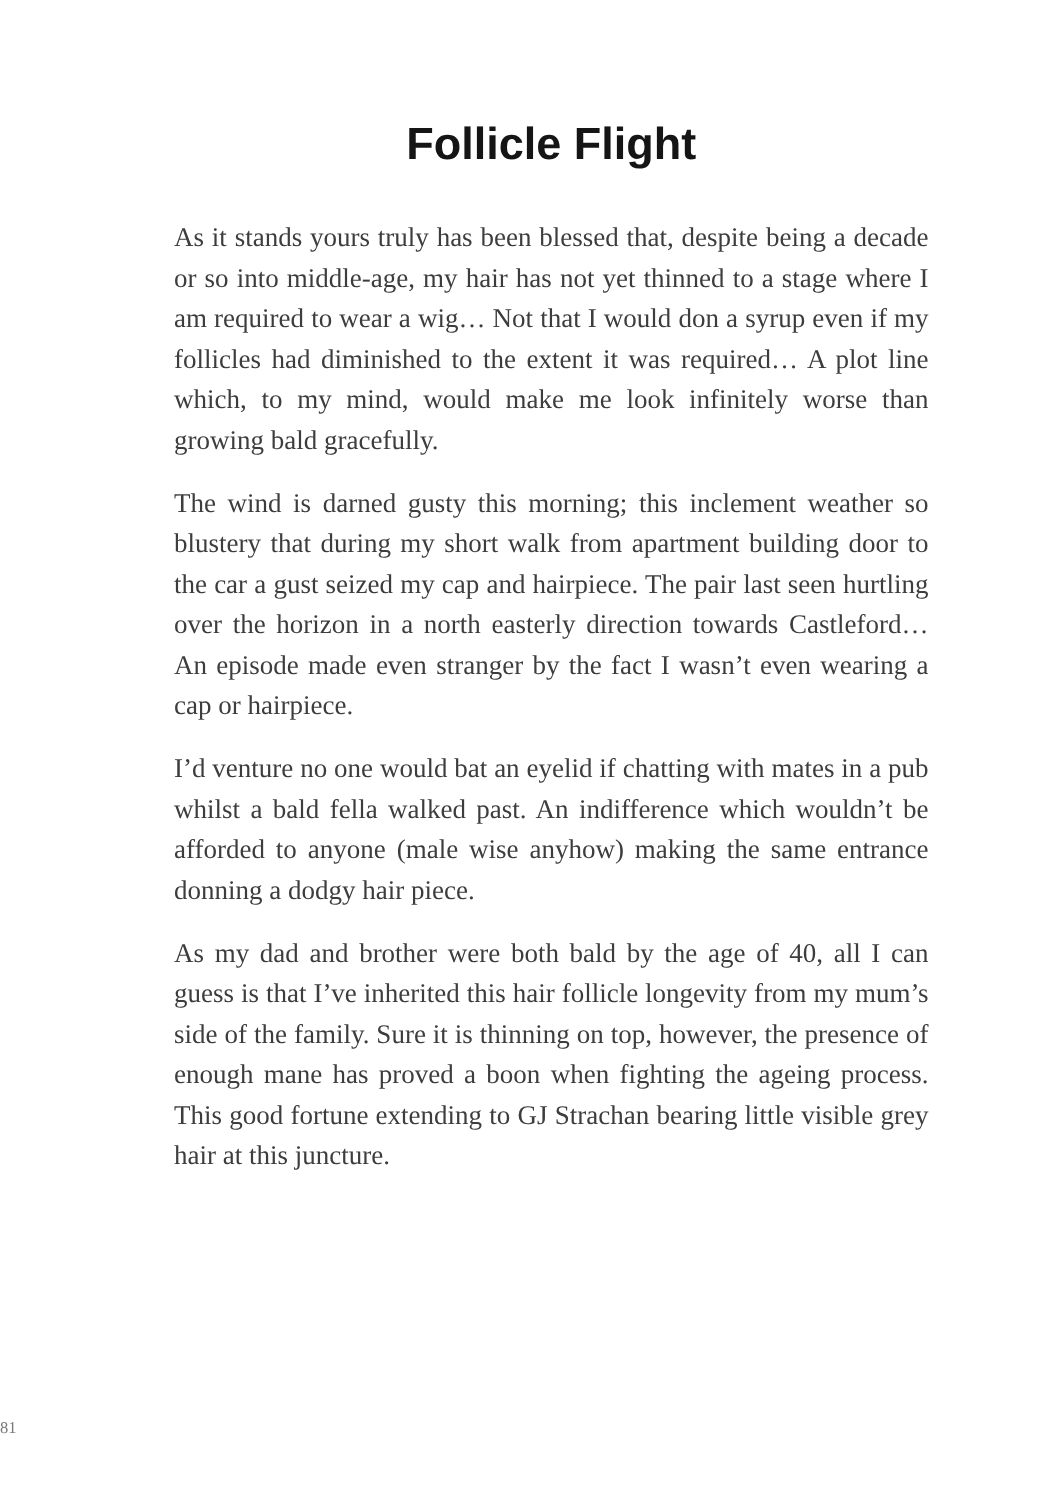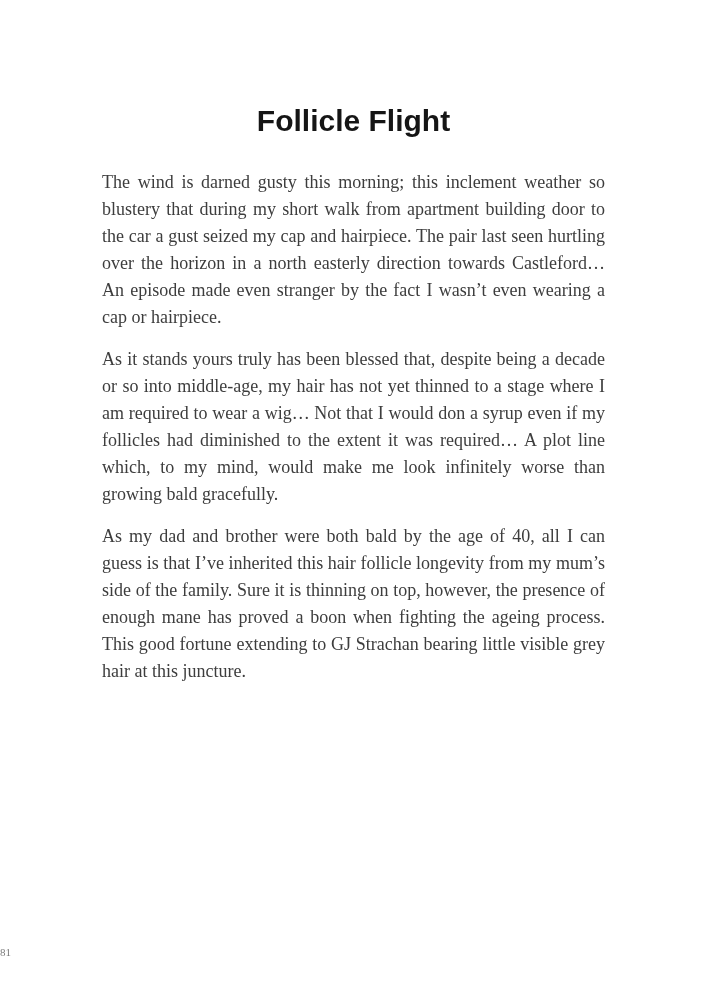--- a/index.html
+++ b/index.html
@@ -11,23 +11,22 @@
     position: relative;
     width: 709px;
     height: 992px;
     background: #ffffff;
     overflow: hidden;
     font-family: "Liberation Serif", serif;
   }
   .content {
     position: absolute;
     top: 80px;
-    left: 102px;
+    left: 116px;
     width: 503px;
-    margin-top: 24px;
   }
   .doc-title {
     font-family: "Liberation Sans", sans-serif;
     font-weight: 700;
     font-size: 30px;
     line-height: 1.1;
     text-align: center;
     color: #151515;
     margin: 0 0 32px 0;
     letter-spacing: 0px;
@@ -51,23 +50,24 @@
     font-family: "Liberation Serif", serif;
   }
 </style>
 </head>
 <body>
 
 <div class="page">
   <div class="content">
     <h1 class="doc-title">Follicle Flight</h1>
 
+    <p class="para">As it stands yours truly has been blessed that, despite being a decade or so into middle-age, my hair has not yet thinned to a stage where I am required to wear a wig… Not that I would don a syrup even if my follicles had diminished to the extent it was required… A plot line which, to my mind, would make me look infinitely worse than growing bald gracefully.</p>
+
     <p class="para">The wind is darned gusty this morning; this inclement weather so blustery that during my short walk from apartment building door to the car a gust seized my cap and hairpiece. The pair last seen hurtling over the horizon in a north easterly direction towards Castleford… An episode made even stranger by the fact I wasn’t even wearing a cap or hairpiece.</p>
 
-    <p class="para">As it stands yours truly has been blessed that, despite being a decade or so into middle-age, my hair has not yet thinned to a stage where I am required to wear a wig… Not that I would don a syrup even if my follicles had diminished to the extent it was required… A plot line which, to my mind, would make me look infinitely worse than growing bald gracefully.</p>
-
+    <p class="para">I’d venture no one would bat an eyelid if chatting with mates in a pub whilst a bald fella walked past. An indifference which wouldn’t be afforded to anyone (male wise anyhow) making the same entrance donning a dodgy hair piece.</p>
 
     <p class="para">As my dad and brother were both bald by the age of 40, all I can guess is that I’ve inherited this hair follicle longevity from my mum’s side of the family. Sure it is thinning on top, however, the presence of enough mane has proved a boon when fighting the ageing process. This good fortune extending to GJ Strachan bearing little visible grey hair at this juncture.</p>
 
   </div>
 
   <div class="page-number">81</div>
 </div>
 
 </body></html>

